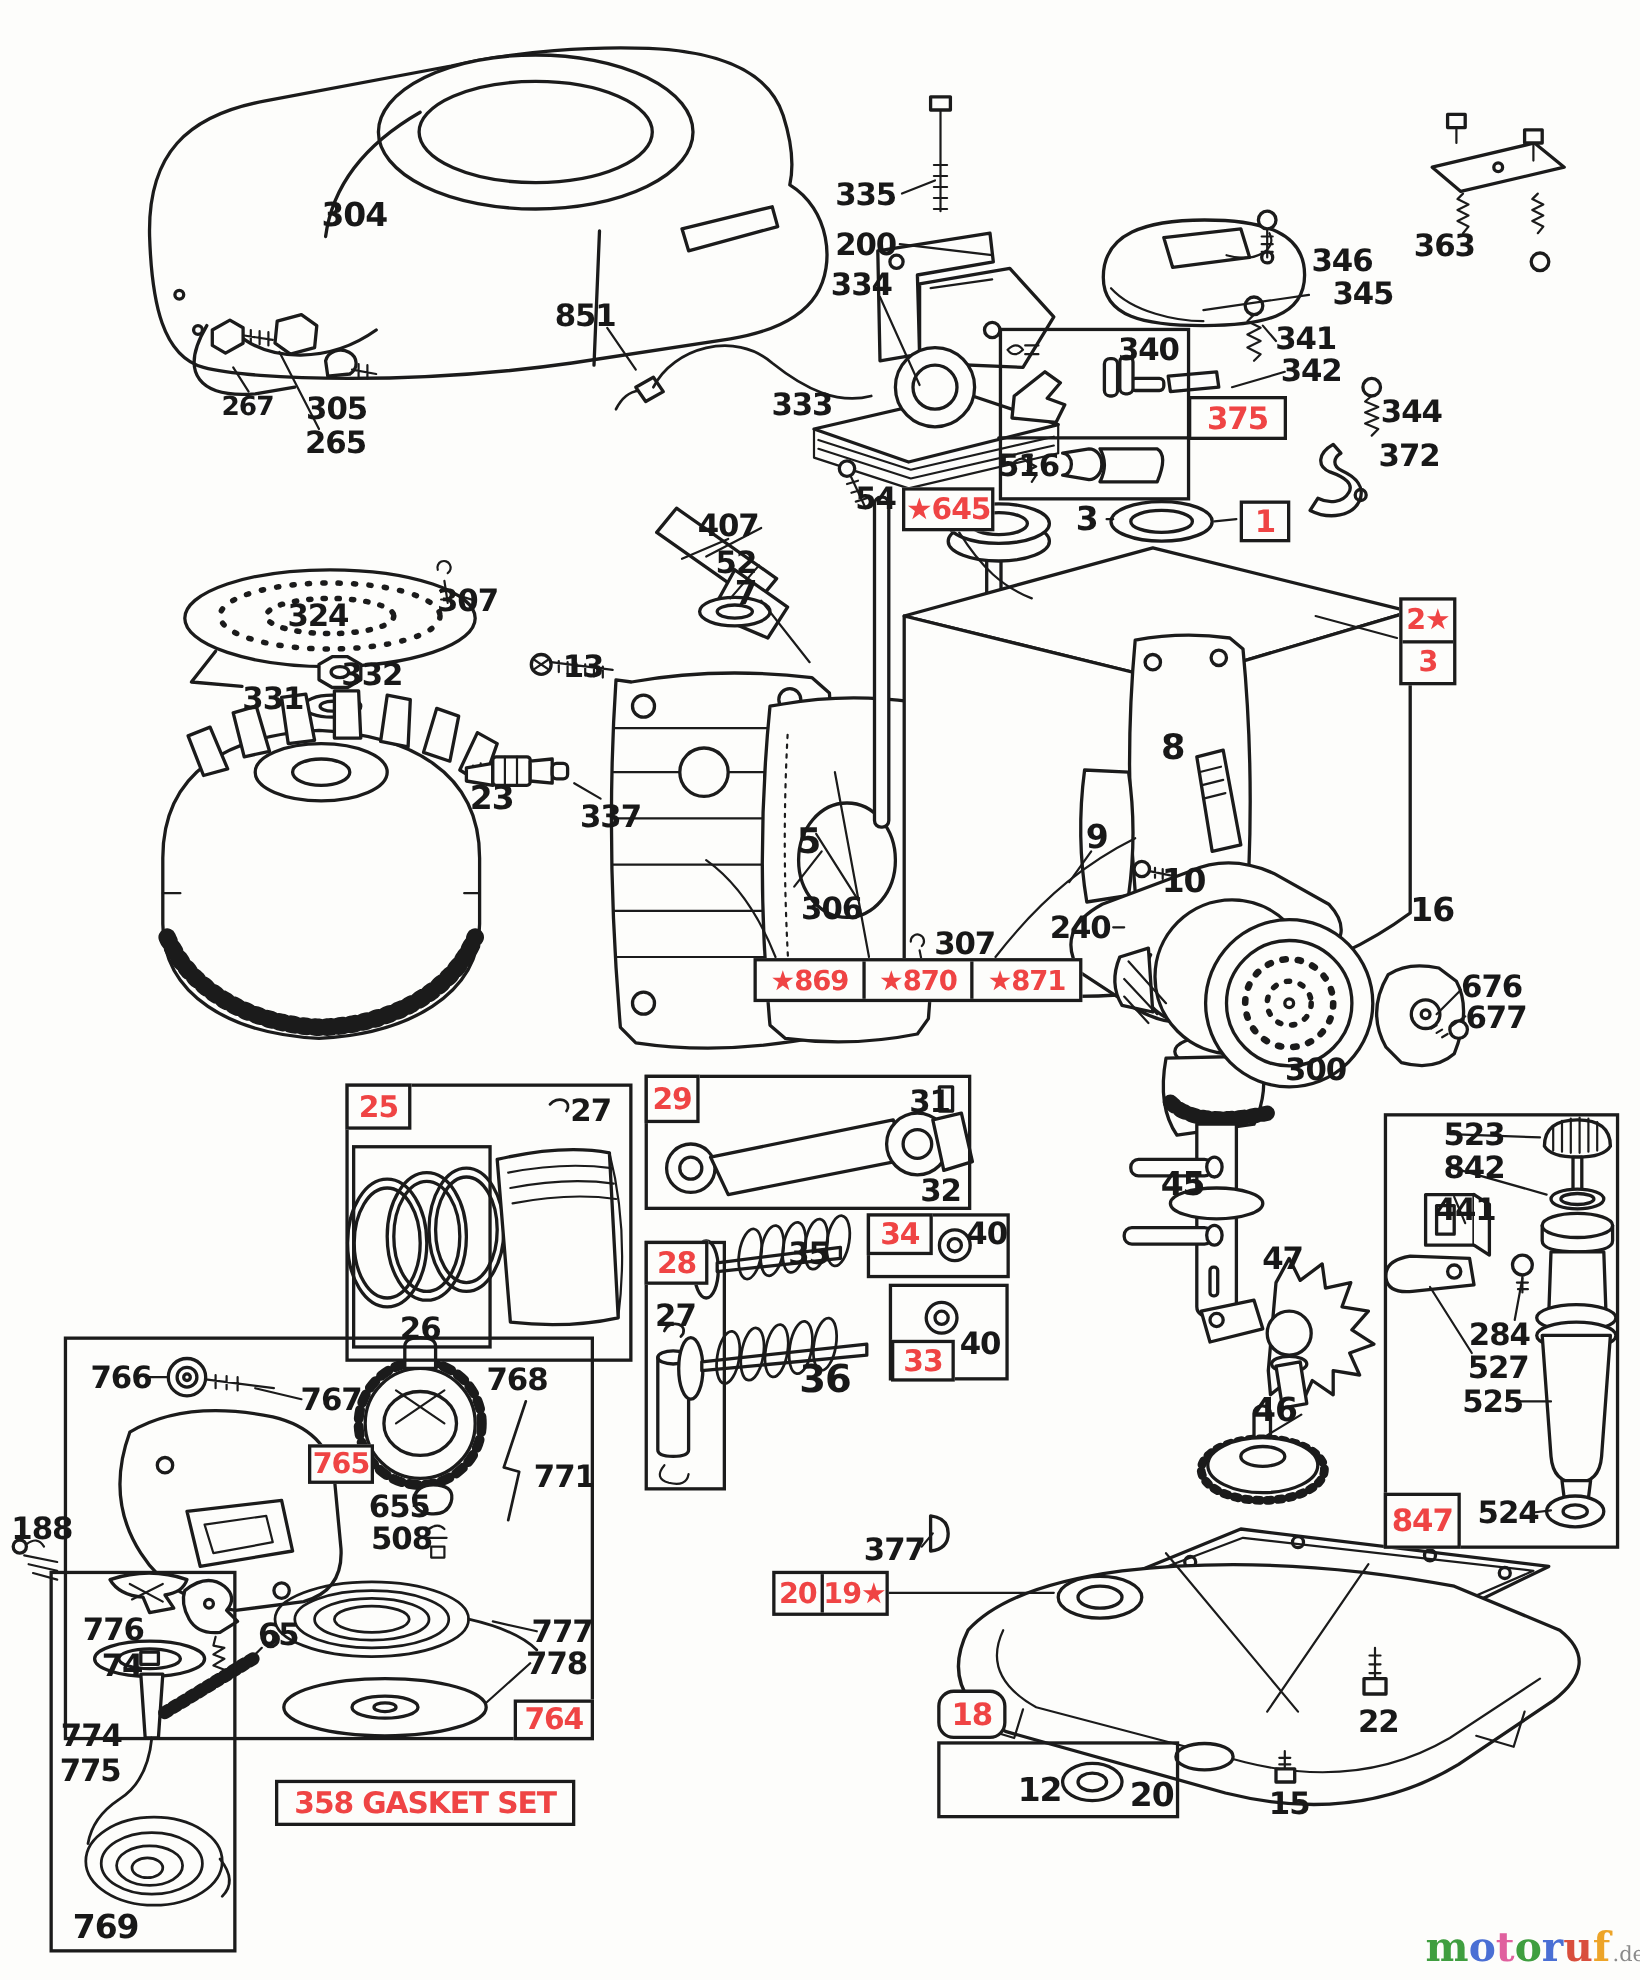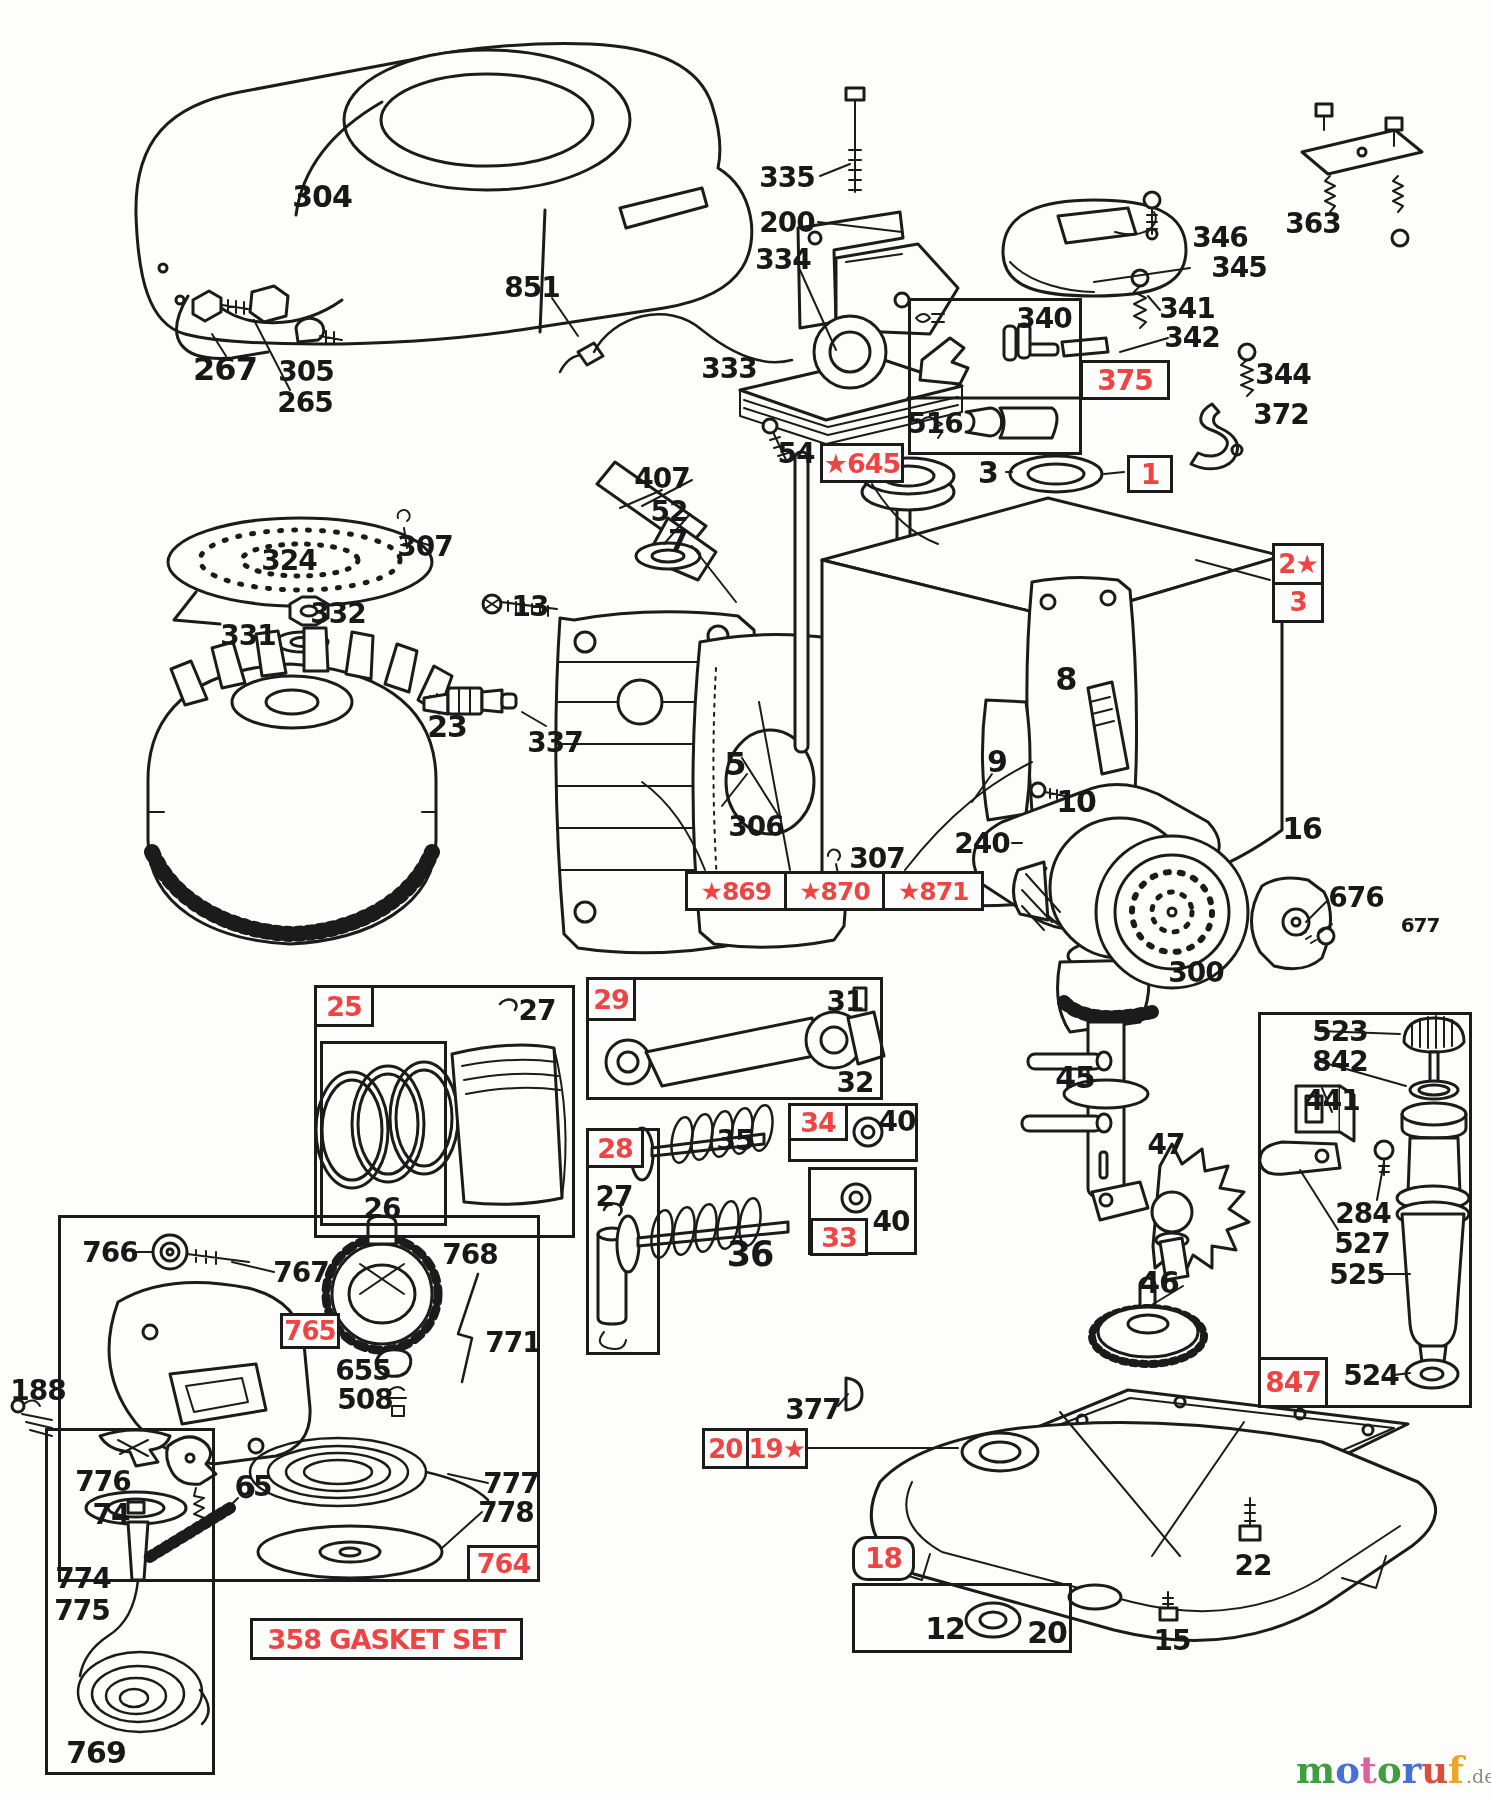--- a/index.html
+++ b/index.html
@@ -480,21 +480,21 @@
         <div class="pcell" style="font-size: 27px;">358 GASKET SET</div>
       </div>
     </div>
   <div id="labels">
       <span class="plabel" style="left: 322px; top: 196px; font-size: 30px;">304</span>
       <span class="plabel" style="left: 787px; top: 177px; font-size: 28px;">335</span>
       <span class="plabel" style="left: 787px; top: 222px; font-size: 28px;">200</span>
       <span class="plabel" style="left: 783px; top: 259px; font-size: 28px;">334</span>
       <span class="plabel" style="left: 532px; top: 287px; font-size: 28px;">851</span>
       <span class="plabel" style="left: 729px; top: 368px; font-size: 28px;">333</span>
-      <span class="plabel" style="left: 225px; top: 369px; font-size: 32px;">267</span>
+      <span class="plabel" style="left: 225px; top: 369px; font-size: 24px;">267</span>
       <span class="plabel" style="left: 306px; top: 371px; font-size: 28px;">305</span>
       <span class="plabel" style="left: 305px; top: 402px; font-size: 28px;">265</span>
       <span class="plabel" style="left: 1220px; top: 237px; font-size: 28px;">346</span>
       <span class="plabel" style="left: 1220px; top: 267px; font-size: 28px; margin-left: 19px;">345</span>
       <span class="plabel" style="left: 1187px; top: 308px; font-size: 28px;">341</span>
       <span class="plabel" style="left: 1192px; top: 337px; font-size: 28px;">342</span>
       <span class="plabel" style="left: 1283px; top: 374px; font-size: 28px;">344</span>
       <span class="plabel" style="left: 1281px; top: 414px; font-size: 28px;">372</span>
       <span class="plabel" style="left: 1313px; top: 223px; font-size: 28px;">363</span>
       <span class="plabel" style="left: 1044px; top: 318px; font-size: 28px;">340</span>
@@ -513,21 +513,21 @@
       <span class="plabel" style="left: 555px; top: 742px; font-size: 28px;">337</span>
       <span class="plabel" style="left: 1066px; top: 679px; font-size: 32px;">8</span>
       <span class="plabel" style="left: 997px; top: 761px; font-size: 30px;">9</span>
       <span class="plabel" style="left: 1076px; top: 801px; font-size: 30px;">10</span>
       <span class="plabel" style="left: 735px; top: 764px; font-size: 32px;">5</span>
       <span class="plabel" style="left: 756px; top: 826px; font-size: 28px;">306</span>
       <span class="plabel" style="left: 877px; top: 858px; font-size: 28px;">307</span>
       <span class="plabel" style="left: 982px; top: 843px; font-size: 28px;">240</span>
       <span class="plabel" style="left: 1302px; top: 828px; font-size: 30px;">16</span>
       <span class="plabel" style="left: 1356px; top: 897px; font-size: 28px;">676</span>
-      <span class="plabel" style="left: 1420px; top: 925px; font-size: 20px;">677</span>
+      <span class="plabel" style="left: 1360px; top: 925px; font-size: 28px;">677</span>
       <span class="plabel" style="left: 1196px; top: 972px; font-size: 28px;">300</span>
       <span class="plabel" style="left: 1075px; top: 1077px; font-size: 30px;">45</span>
       <span class="plabel" style="left: 537px; top: 1010px; font-size: 28px;">27</span>
       <span class="plabel" style="left: 382px; top: 1208px; font-size: 28px;">26</span>
       <span class="plabel" style="left: 845px; top: 1001px; font-size: 28px;">31</span>
       <span class="plabel" style="left: 855px; top: 1082px; font-size: 28px;">32</span>
       <span class="plabel" style="left: 735px; top: 1140px; font-size: 28px;">35</span>
       <span class="plabel" style="left: 750px; top: 1254px; font-size: 35px;">36</span>
       <span class="plabel" style="left: 897px; top: 1121px; font-size: 28px;">40</span>
       <span class="plabel" style="left: 891px; top: 1221px; font-size: 28px;">40</span>

